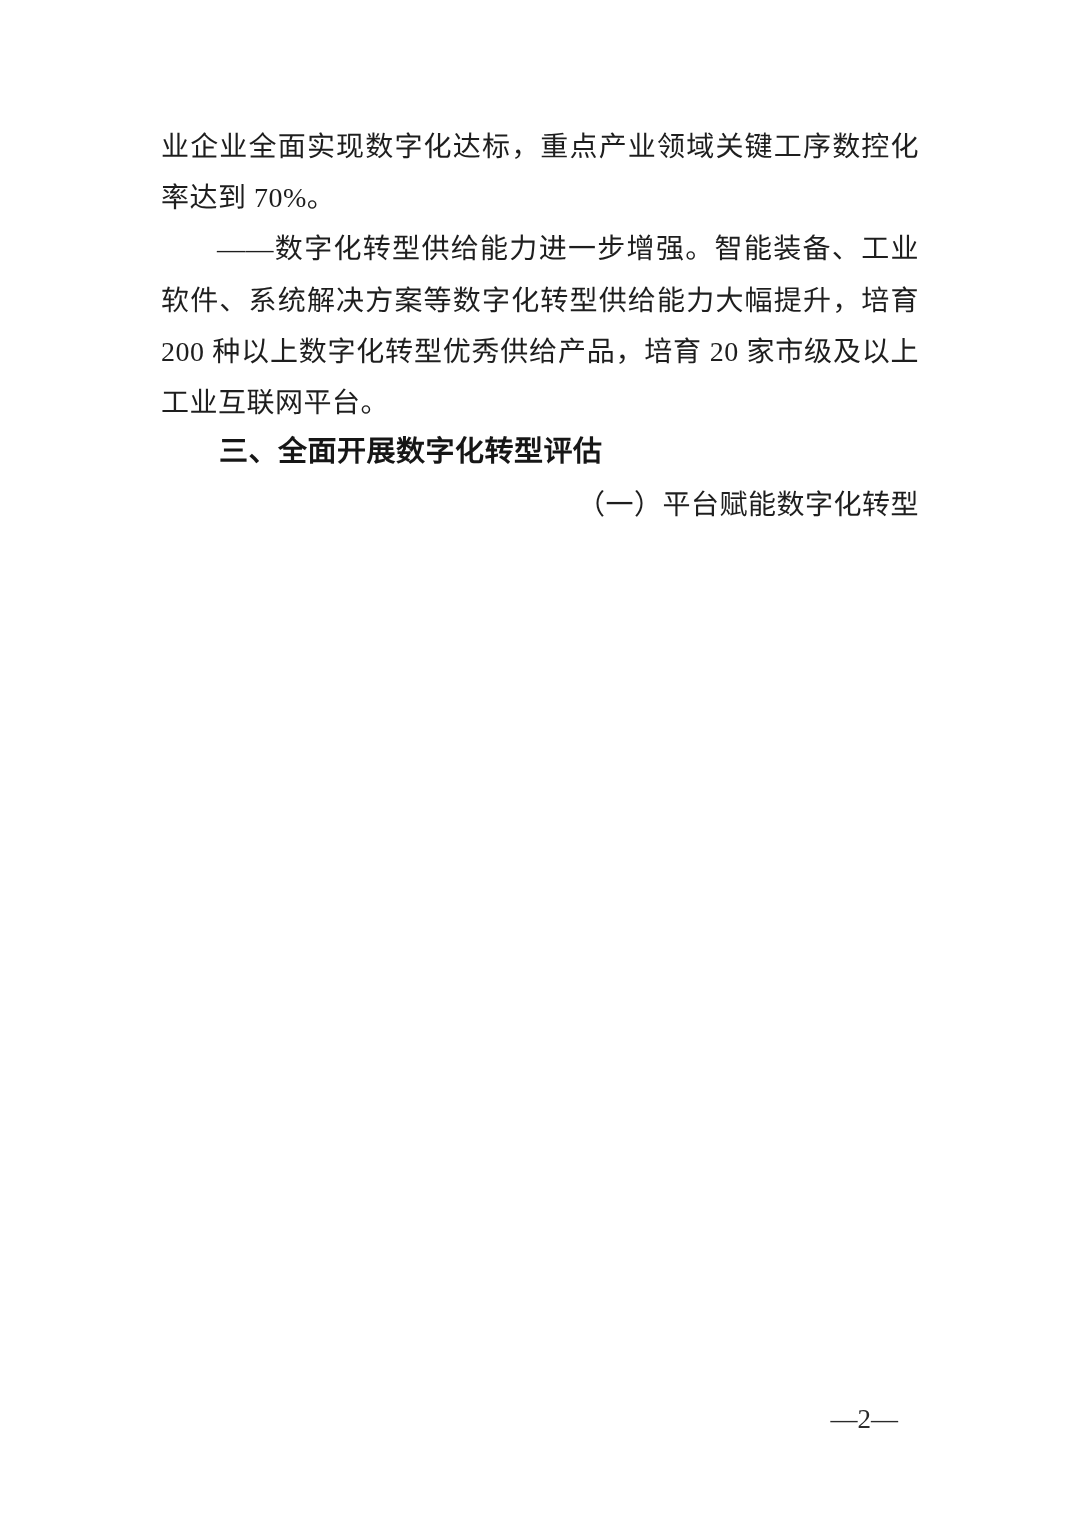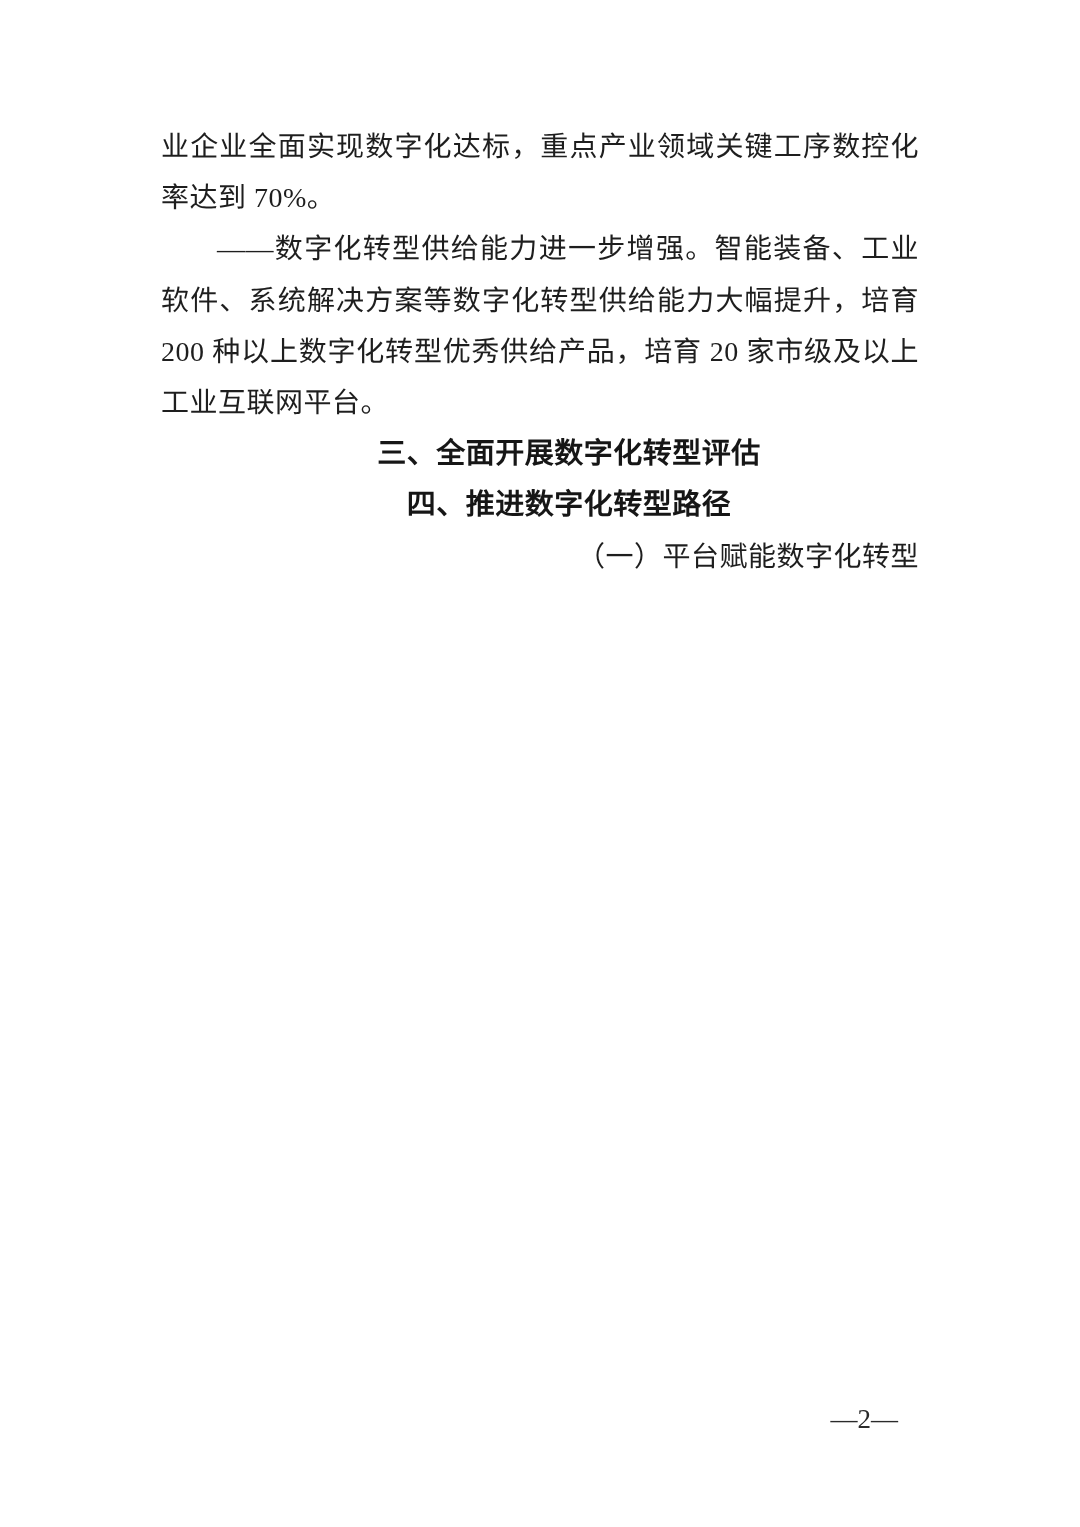--- a/index.html
+++ b/index.html
@@ -39,25 +39,25 @@
   }
   .doc p.continuation {
     text-indent: 0;
   }
   .dash-lead {
     font-weight: 400;
   }
   .section-heading {
     margin: 0;
     text-indent: 2em;
-    font-family: Liberation Sans, sans-serif;
+    font-family: Liberation Mono, monospace;
     font-weight: 700;
     font-size: 29px;
     line-height: 51.2px;
-    text-align: center;
+    text-align: left;
     color: #161616;
   }
   .sub-heading {
     margin: 0;
     text-indent: 2em;
     font-family: "Liberation Serif", "DejaVu Serif", serif;
     font-weight: 400;
     font-size: 28px;
     line-height: 51.2px;
     text-align: right;
@@ -83,21 +83,20 @@
     <p class="continuation">业企业全面实现数字化达标，重点产业领域关键工序数控化率达到 70%。</p>
 
     <p><span class="dash-lead">——数字化转型供给能力进一步增强。</span><span>智能装备、工业软件、系统解决方案等数字化转型供给能力大幅提升，培育 200 种以上数字化转型优秀供给产品，培育 20 家市级及以上工业互联网平台。</span></p>
 
 
 
     <h2 class="section-heading">三、全面开展数字化转型评估</h2>
 
 
 
-    <h2 class="section-heading">四、推进数字化转型路径</h2>
 
     <h3 class="sub-heading">（一）平台赋能数字化转型</h3>
 
 
   </div>
 
   <div class="page-number">—2—</div>
 
 </div>
 

